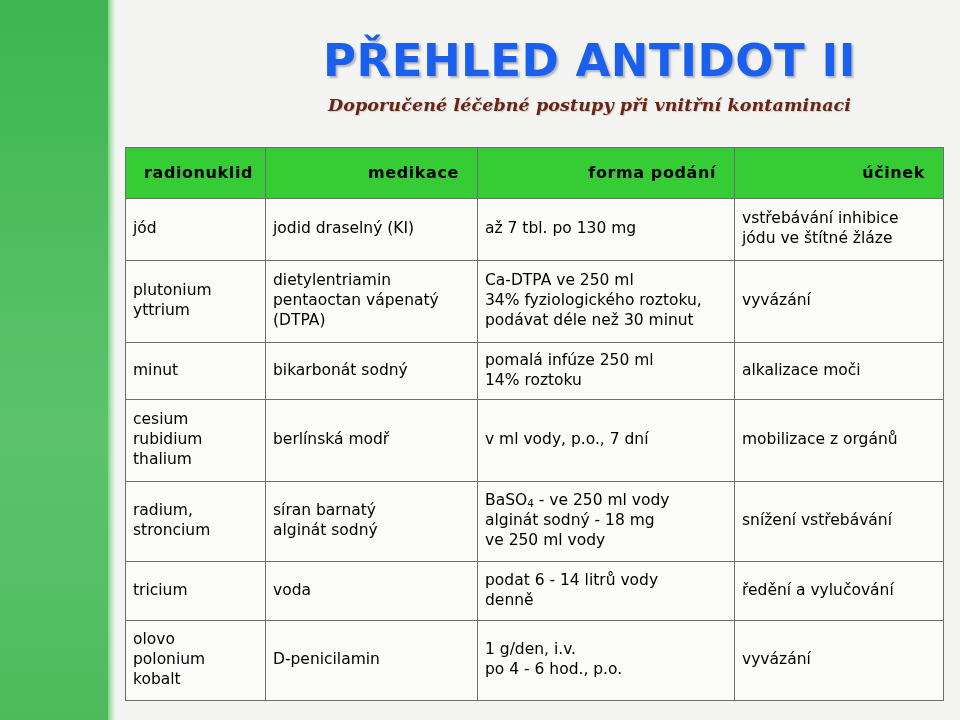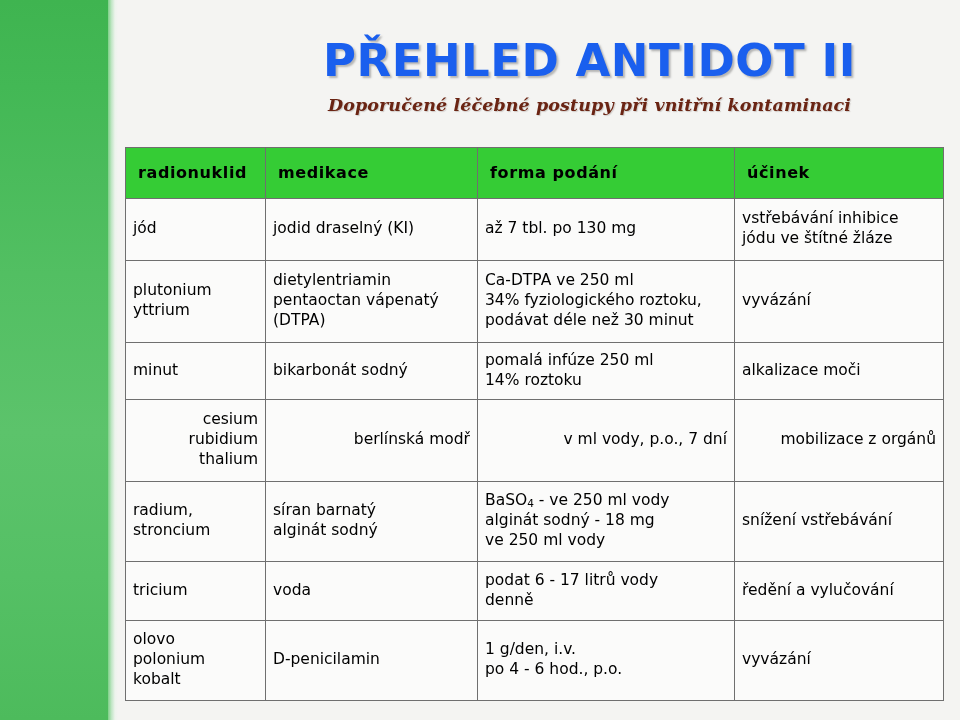--- a/index.html
+++ b/index.html
@@ -116,41 +116,41 @@
     line-height: 1.27;
     color: #000000;
     background: #fbfbfa;
     text-align: left;
   }
 
   table.antidote-table thead th {
     background: #35cc35;
     font-weight: bold;
     font-size: 16px;
-    text-align: left;
+    text-align: right;
     letter-spacing: 0.6px;
     height: 50px;
-    padding: 0 12px;
+    padding: 0 18px;
   }
 
   table.antidote-table td .cell-line {
     display: block;
     white-space: nowrap;
   }
 
   table.antidote-table td sub {
     font-size: 0.68em;
     vertical-align: -0.22em;
   }
 
   
   tr[data-row="0"] td { height: 52px; }
   tr[data-row="1"] td { height: 72px; }
   tr[data-row="2"] td { height: 47px; }
-  tr[data-row="3"] td { height: 72px; text-align: right; }
+  tr[data-row="3"] td { height: 72px; }
   tr[data-row="4"] td { height: 70px; }
   tr[data-row="5"] td { height: 49px; }
   tr[data-row="6"] td { height: 70px; }
 </style>
 </head>
 <body>
 
 <div id="slide-sidebar"></div>
 <div id="slide-sidebar-edge"></div>
 
@@ -262,21 +262,21 @@
             </td>
           </tr>
           <tr data-row="5">
             <td>
               <span class="cell-line">tricium</span>
             </td>
             <td>
               <span class="cell-line">voda</span>
             </td>
             <td>
-              <span class="cell-line">podat 6 - 17 litrů vody</span>
+              <span class="cell-line">podat 6 - 14 litrů vody</span>
               <span class="cell-line">denně</span>
             </td>
             <td>
               <span class="cell-line">ředění a vylučování</span>
             </td>
           </tr>
           <tr data-row="6">
             <td>
               <span class="cell-line">olovo</span>
               <span class="cell-line">polonium</span>

